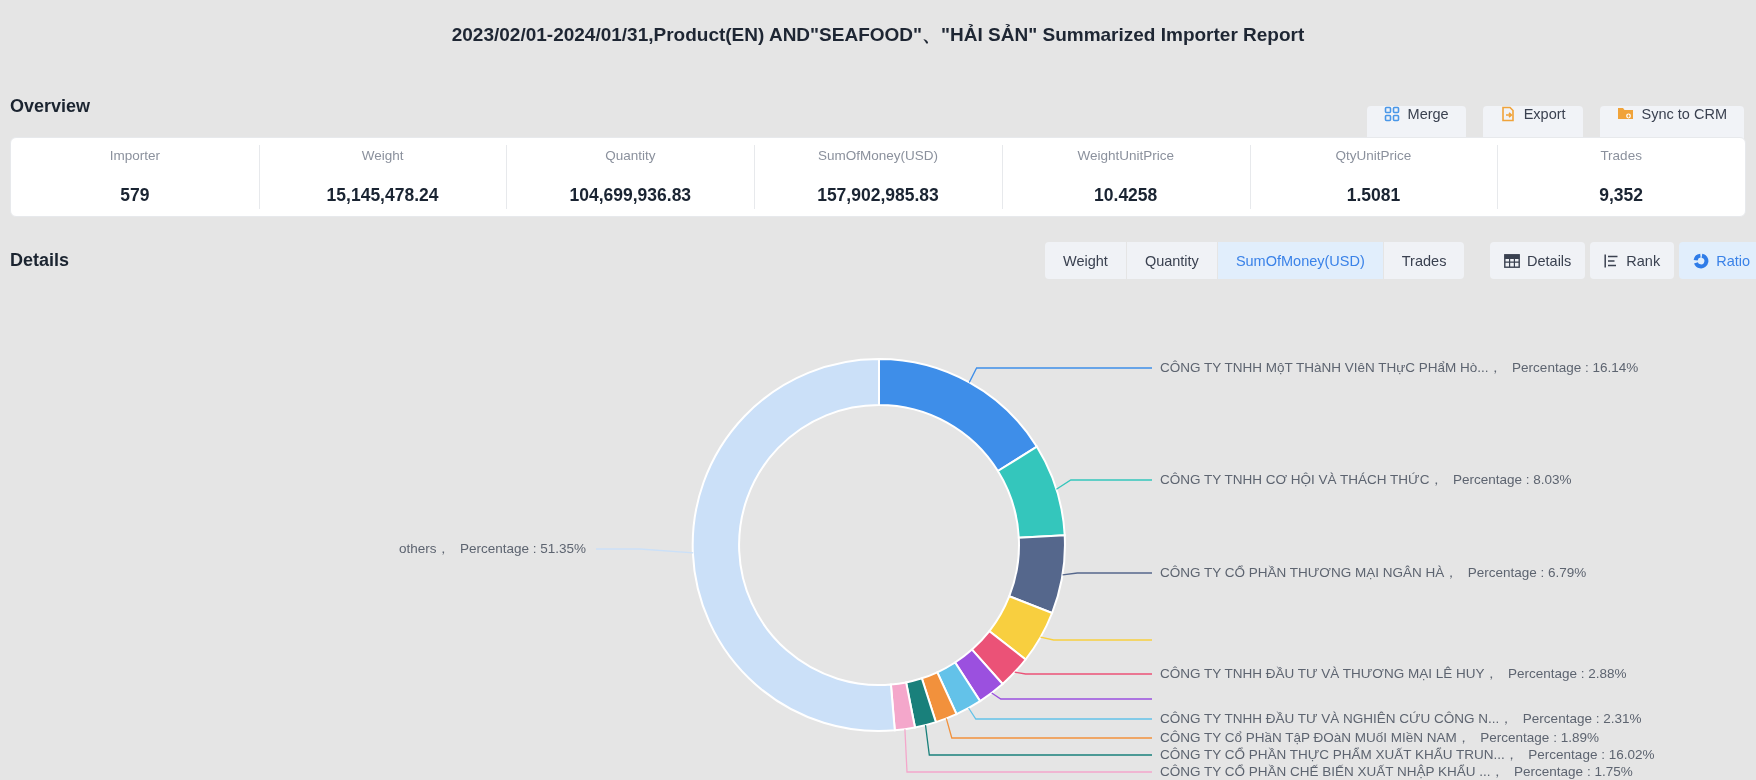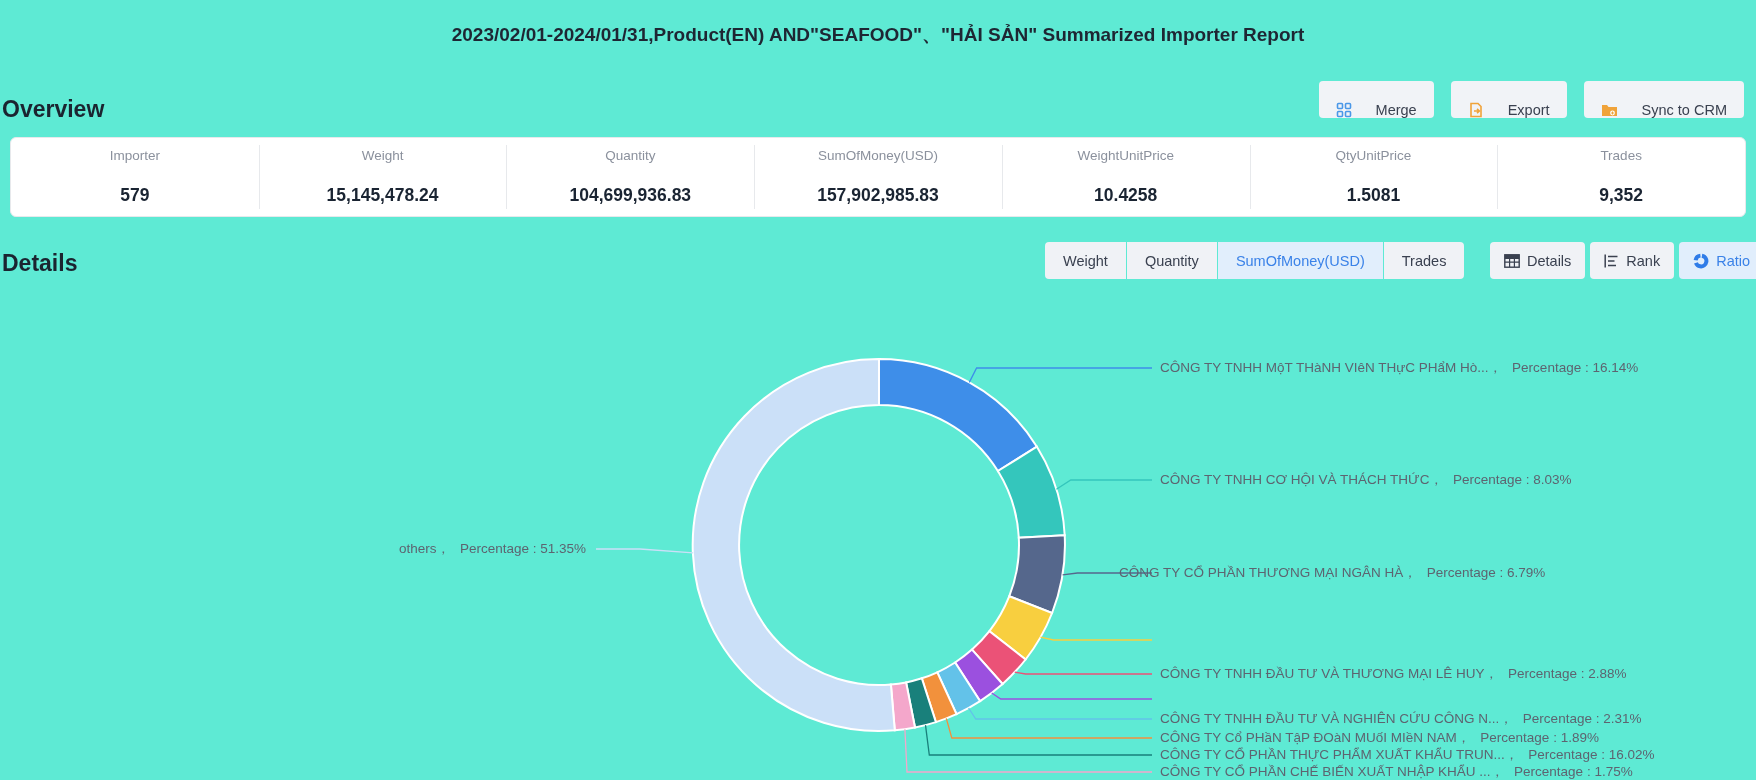--- a/index.html
+++ b/index.html
@@ -1,26 +1,26 @@
 <!DOCTYPE html>
 <html><head>
 <meta charset="utf-8">
 <style>
   html,body{margin:0;padding:0;background:#fff;}
-  .app{position:relative;width:1756px;height:780px;background:#5eead4;overflow:hidden;
+  .app{position:relative;width:1756px;height:780px;background:#e5e5e5;overflow:hidden;
        font-family:"Liberation Sans","DejaVu Sans",sans-serif;color:#222;}
   .page-title{position:absolute;top:22px;left:0;width:100%;text-align:center;
        font-size:19px;font-weight:600;color:#1e2633;}
-  .section-heading{position:absolute;left:2px;font-size:23px;font-weight:700;color:#1b2430;}
+  .section-heading{position:absolute;left:10px;font-size:18px;font-weight:700;color:#1b2430;}
   #overview-heading{top:96px;}
   #details-heading{top:250px;}
   .toolbar{position:absolute;top:81px;right:12px;display:flex;gap:17px;}
-  .btn{height:37px;display:flex;align-items:flex-end;gap:24px;padding:0 17px;
+  .btn{height:37px;display:flex;align-items:flex-start;gap:8px;padding:0 17px;
        background:#f1f3f7;border:none;border-radius:4px;font-size:14.5px;color:#3a4150;
-       font-family:inherit;cursor:pointer;white-space:nowrap;}
+       font-family:inherit;cursor:pointer;white-space:nowrap;margin-top:25px;}
   .stats-card{position:absolute;left:10px;right:10px;top:137px;height:78px;
        border:1px solid #e7e9ec;border-radius:6px;display:grid;
        grid-template-columns:repeat(7,1fr);background:#fff;}
   .stat{position:relative;display:flex;flex-direction:column;align-items:center;justify-content:center;gap:22px;}
   .stat:not(:first-child)::before{content:"";position:absolute;left:0;top:7px;bottom:7px;width:1px;background:#e7e9ec;}
   .stat-label{font-size:13.5px;color:#8b919d;}
   .stat-value{font-size:17.5px;font-weight:700;color:#1a2432;}
   .metric-tabs{position:absolute;left:1045px;top:242px;display:flex;gap:1px;}
   .metric-tab{height:37px;display:flex;align-items:center;padding:0 18px;background:#f0f2f6;
        border:none;font-size:14.5px;color:#3a4150;font-family:inherit;cursor:pointer;white-space:nowrap;}
@@ -170,21 +170,21 @@
         <polyline points="1014.7,672.2 1025.6,674 1152,674" fill="none" stroke="#EB5277" stroke-width="1.3"></polyline>
         <polyline points="991.7,693.0 1000.8,699 1152,699" fill="none" stroke="#9B50DF" stroke-width="1.3"></polyline>
         <polyline points="968.6,708.0 975.8,719 1152,719" fill="none" stroke="#63C2E9" stroke-width="1.3"></polyline>
         <polyline points="946.3,718.4 951.8,738 1152,738" fill="none" stroke="#F2913C" stroke-width="1.3"></polyline>
         <polyline points="925.5,725.1 929.3,755 1152,755" fill="none" stroke="#19807B" stroke-width="1.3"></polyline>
         <polyline points="904.9,729.2 907.0,772 1152,772" fill="none" stroke="#F4A7CB" stroke-width="1.3"></polyline>
         <polyline points="693.2,552.9 640,549 596,549" fill="none" stroke="#CBE0F8" stroke-width="1.3"></polyline>
       </svg>
       <div class="chart-label" style="left: 1160px; top: 358px;"><span>CÔNG TY TNHH MộT THàNH VIêN THựC PHẩM Hò...，</span><span class="pct-part">Percentage : 16.14%</span></div>
       <div class="chart-label" style="left: 1160px; top: 470px;"><span>CÔNG TY TNHH CƠ HỘI VÀ THÁCH THỨC，</span><span class="pct-part">Percentage : 8.03%</span></div>
-      <div class="chart-label" style="left: 1119px; top: 563px;"><span>CÔNG TY CỔ PHẦN THƯƠNG MẠI NGÂN HÀ，</span><span class="pct-part">Percentage : 6.79%</span></div>
+      <div class="chart-label" style="left: 1160px; top: 563px;"><span>CÔNG TY CỔ PHẦN THƯƠNG MẠI NGÂN HÀ，</span><span class="pct-part">Percentage : 6.79%</span></div>
       <div class="chart-label" style="left: 1160px; top: 664px;"><span>CÔNG TY TNHH ĐẦU TƯ VÀ THƯƠNG MẠI LÊ HUY，</span><span class="pct-part">Percentage : 2.88%</span></div>
       <div class="chart-label" style="left: 1160px; top: 709px;"><span>CÔNG TY TNHH ĐẦU TƯ VÀ NGHIÊN CỨU CÔNG N...，</span><span class="pct-part">Percentage : 2.31%</span></div>
       <div class="chart-label" style="left: 1160px; top: 728px;"><span>CÔNG TY Cổ PHầN TậP ĐOàN MUốI MIềN NAM，</span><span class="pct-part">Percentage : 1.89%</span></div>
       <div class="chart-label" style="left: 1160px; top: 745px;"><span>CÔNG TY CỔ PHẦN THỰC PHẨM XUẤT KHẨU TRUN...，</span><span class="pct-part">Percentage : 16.02%</span></div>
       <div class="chart-label" style="left: 1160px; top: 762px;"><span>CÔNG TY CỔ PHẦN CHẾ BIẾN XUẤT NHẬP KHẨU ...，</span><span class="pct-part">Percentage : 1.75%</span></div>
       <div class="chart-label" style="right: 1170px; top: 539px;"><span>others，</span><span class="pct-part">Percentage : 51.35%</span></div>
     </div>
 
 </div>
 

